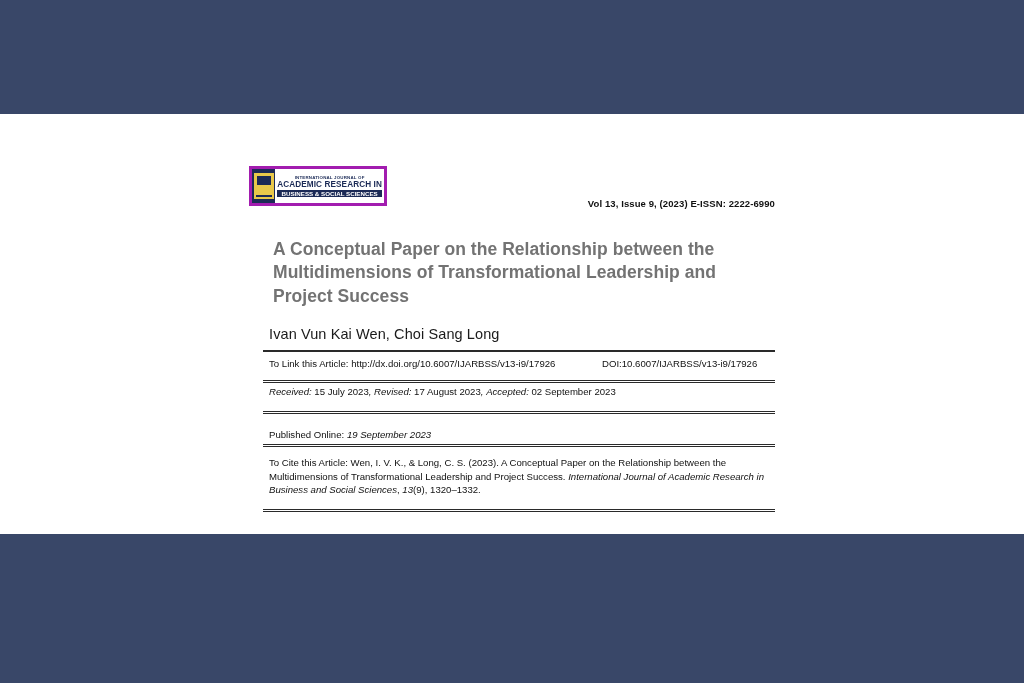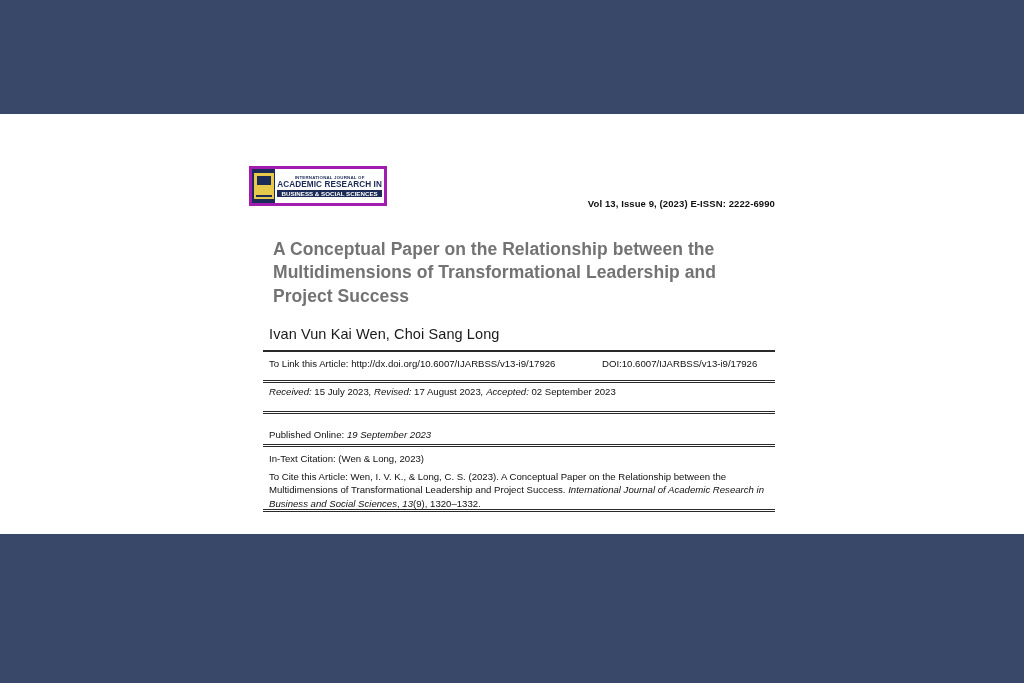--- a/index.html
+++ b/index.html
@@ -225,24 +225,20 @@
     <div class="rule r5"></div>
 
     <div class="blk b-pub">
       <b>Published Online:</b>
       <i>19 September 2023</i>
     </div>
     <div class="rule r6"></div>
     <div class="rule r7"></div>
 
     <div class="blk b-cite">
-      <div class="l1">
-        <b>In-Text Citation:</b>
-        <span>(Wen &amp; Long, 2023)</span>
-      </div>
       <div class="l2">
         <b>To Cite this Article:</b>
         <span>Wen, I. V. K., &amp; Long, C. S. (2023). A Conceptual Paper on the Relationship between the Multidimensions of Transformational Leadership and Project Success. </span><i>International Journal of Academic Research in Business and Social Sciences</i><span>, </span><i>13</i><span>(9), 1320–1332.</span>
       </div>
     </div>
     <div class="rule r8"></div>
     <div class="rule r9"></div>
 
   </div>
 </div>

